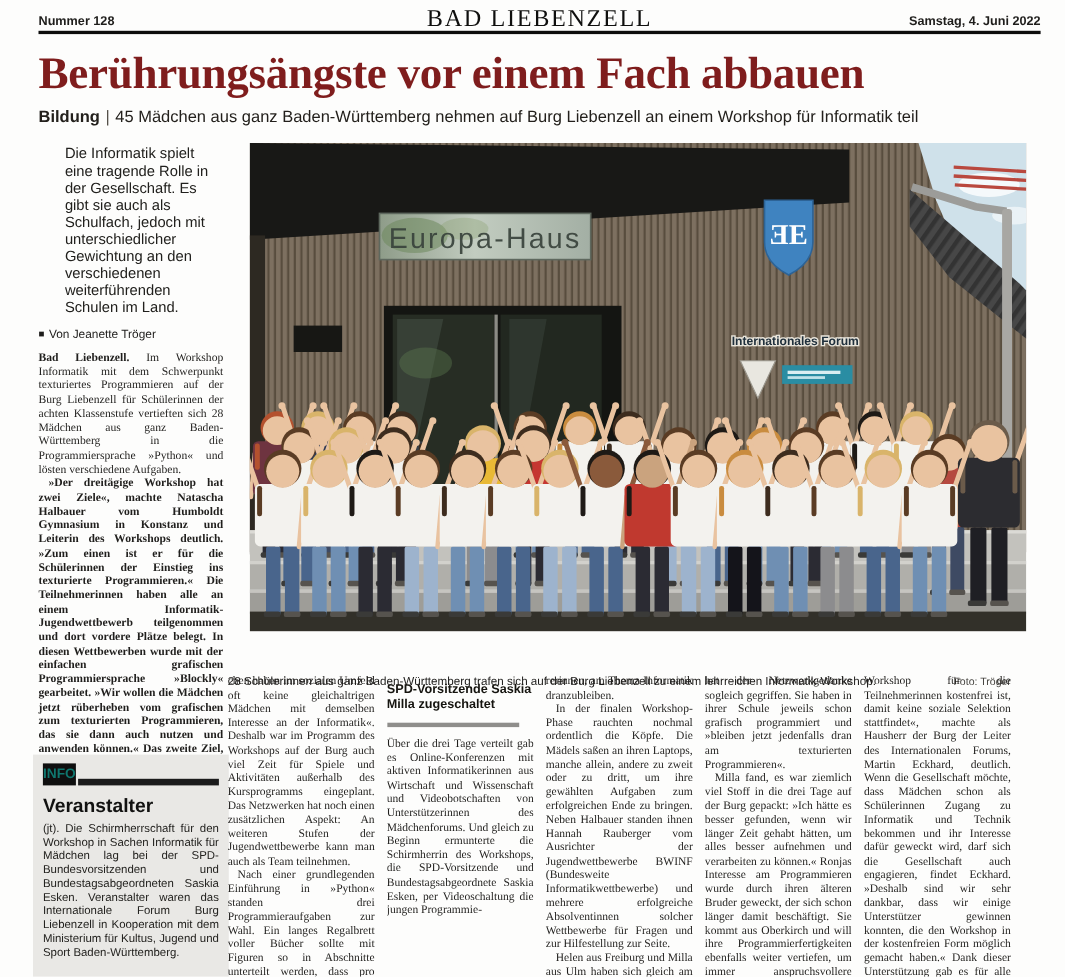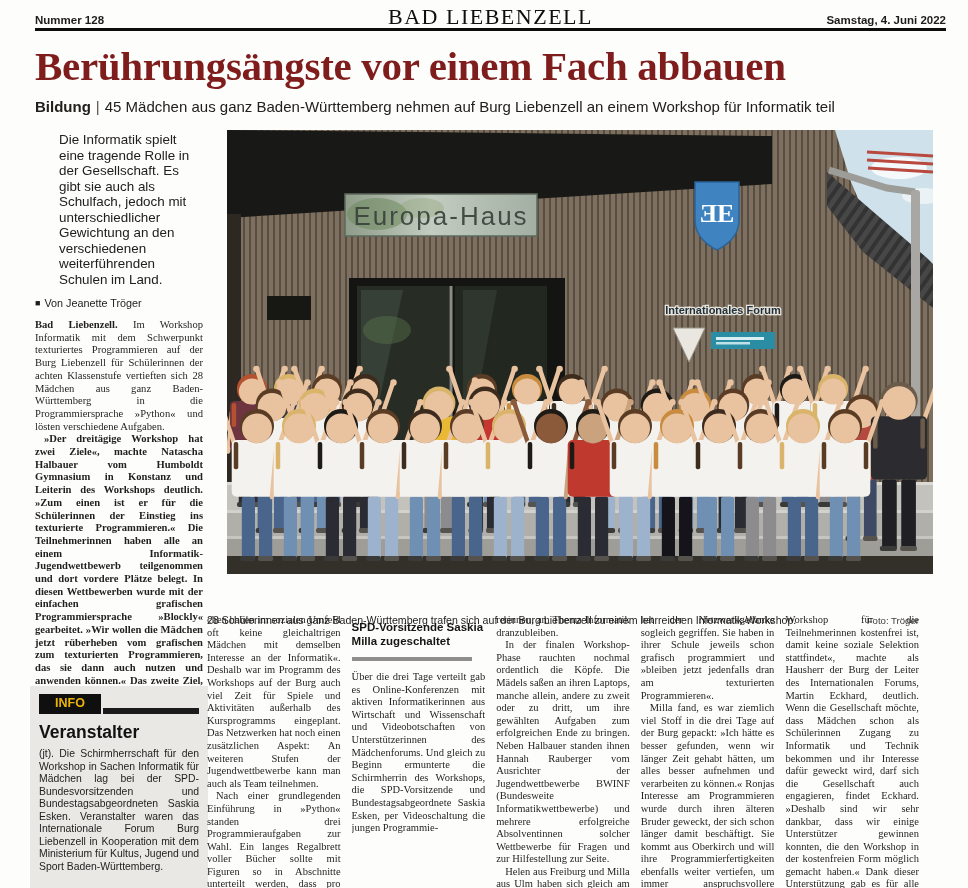--- a/index.html
+++ b/index.html
@@ -30,22 +30,22 @@
   .body-copy { margin-top:9px; font:400 10.6px/12.7px "Liberation Serif", serif;
                text-align:justify; hyphens:auto; -webkit-hyphens:auto; color:#201f1d; }
   .body-copy p { margin:0; }
   .body-copy p.ind { text-indent:9px;font-weight:bold; }
   .lead-loc { font-weight:700; }
 
   
   .infobox { position:absolute; left:30px; top:686px; width:178px; height:202px;
              background:#e9e8e5; padding:8px 9px 0 9px; }
   .info-tagrow { display:flex; align-items:flex-end; }
-  .info-tag { background:#0f0f0f; color:#eab308; font:700 12.5px/1 "Liberation Sans", sans-serif;
-              padding:3px 16px 4px; }
+  .info-tag { background:#0f0f0f; color:#0f766e; font:700 12.5px/1 "Liberation Sans", sans-serif;
+              padding:3px 0 4px; }
   .info-tagbar { flex:1; height:6px; background:#1b1b1b; margin-left:2px; }
   .info-title { margin:10px 0 7px; font:700 17.5px/1 "Liberation Sans", sans-serif; color:#121211; }
   .info-body { font:400 10.4px/12.5px "Liberation Sans", sans-serif; text-align:justify;
                hyphens:auto; -webkit-hyphens:auto; color:#23221f; }
 
   
   .photo { position:absolute; left:227px; top:130px; width:706px; height:452px; }
   .photo svg { display:block; width:706px; height:444px; }
   .caption-row { position:absolute; left:207px; top:578px; width:712px; display:flex;
                  justify-content:space-between; align-items:baseline; }

